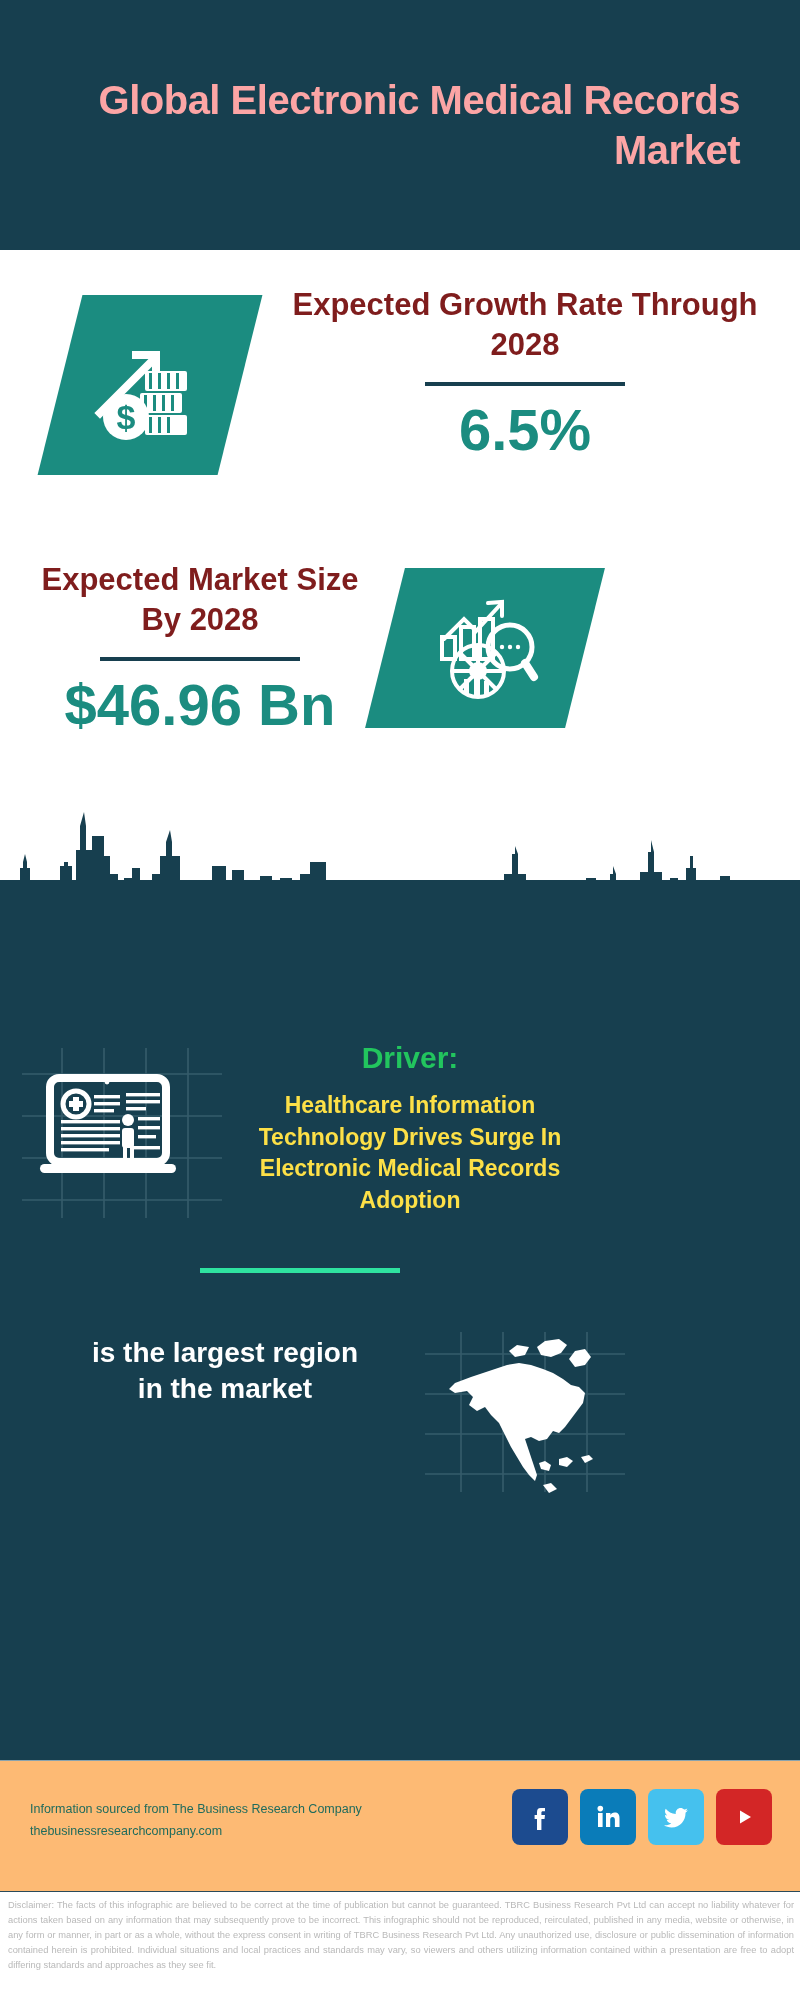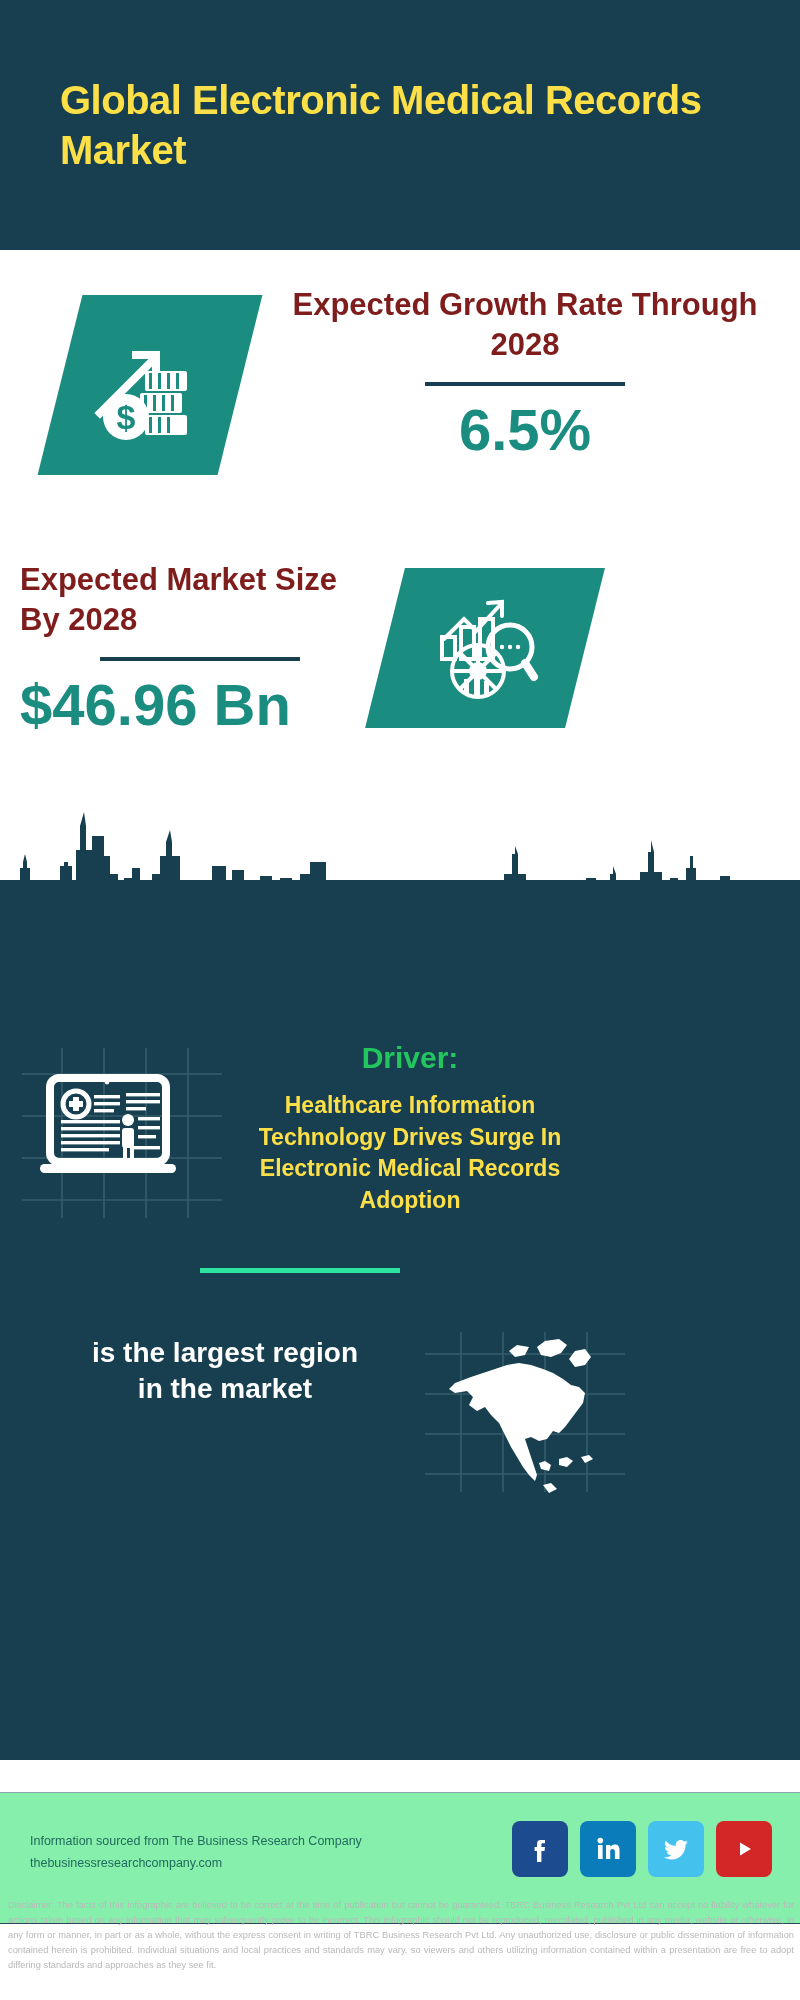--- a/index.html
+++ b/index.html
@@ -26,25 +26,25 @@
     position: absolute;
     left: 0; top: 0;
     width: 800px;
     height: 250px;
     background: #173F4F;
     display: flex;
     align-items: center;
     justify-content: center;
   }
   .header-title {
-    color: #fde047;
+    color: #fca5a5;
     font-size: 40px;
     font-weight: bold;
     line-height: 1.25;
-    text-align: left;
+    text-align: right;
     width: 680px;
     letter-spacing: -0.5px;
   }
 
   
   .white-mid {
     position: absolute;
     left: 0; top: 250px;
     width: 800px;
     height: 700px;
@@ -84,21 +84,21 @@
   .stat-text-right {
     position: absolute;
     left: 265px; top: 0px;
     width: 520px;
     text-align: center;
   }
   .stat-text-left {
     position: absolute;
     left: 20px; top: 0px;
     width: 360px;
-    text-align: left;
+    text-align: center;
   }
   .stat-label {
     color: #7f1d1d;
     font-size: 31px;
     font-weight: bold;
     line-height: 1.28;
   }
   .rule-dark {
     width: 200px;
     height: 4px;
@@ -198,24 +198,23 @@
     position: absolute;
     left: 425px; top: 455px;
   }
 
   
   .footer {
     position: absolute;
     left: 0; top: 1760px;
     width: 800px;
     height: 130px;
-    background: #86efac;
+    background: #fdba74;
     border-top: 1px solid #8aa3ad;
     border-bottom: 1px solid #2a4a5a;
-    margin-top: 32px;
   }
   .footer-src {
     position: absolute;
     left: 30px; top: 38px;
     color: #1F6B5C;
     font-size: 12.5px;
     line-height: 1.75;
   }
   .social-row {
     position: absolute;

